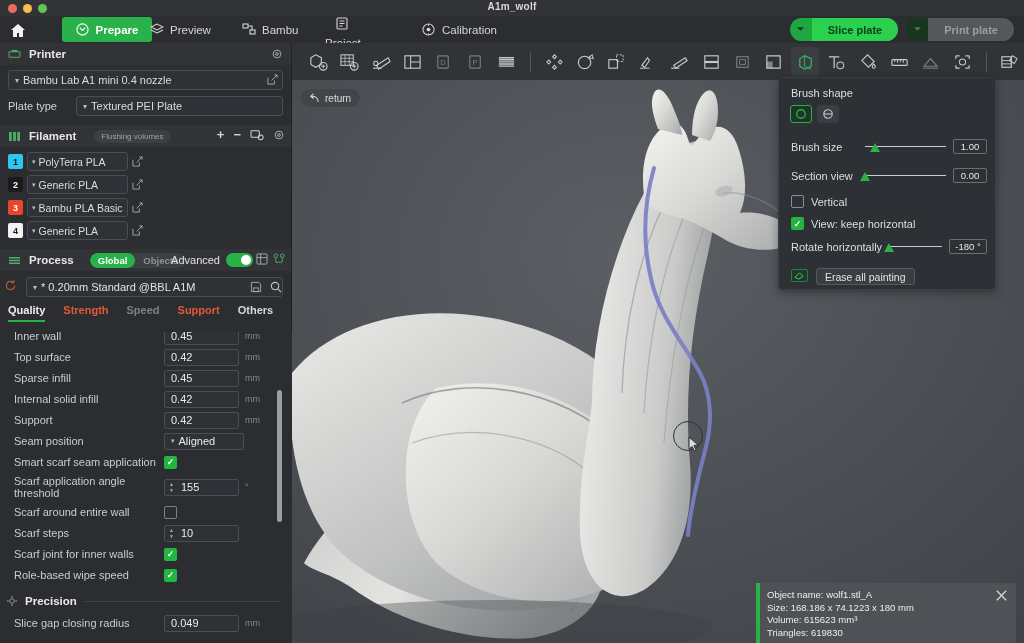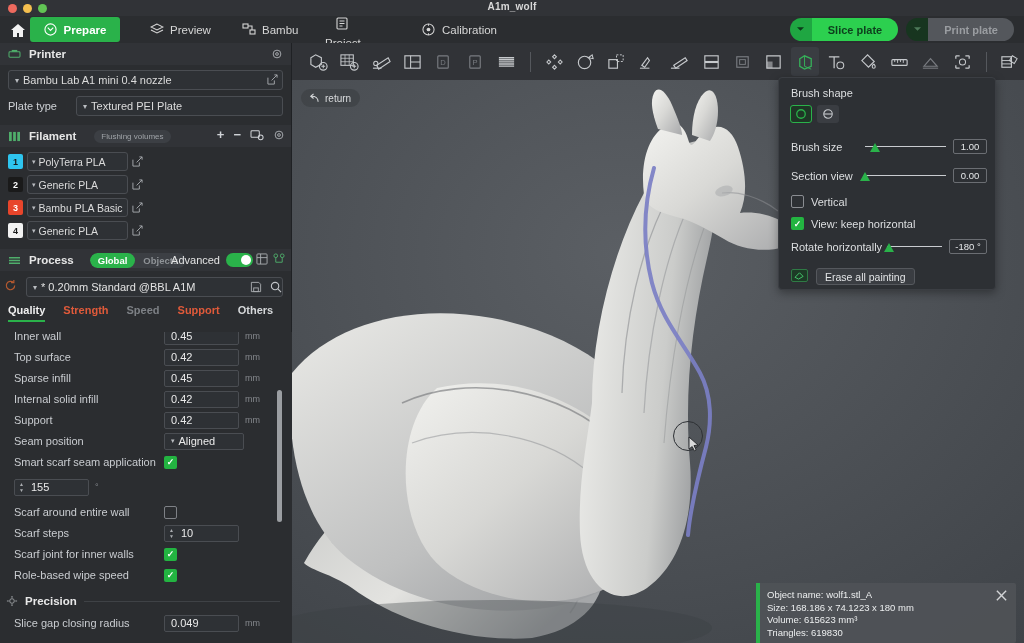--- a/index.html
+++ b/index.html
@@ -37,21 +37,21 @@
   .home-icon {
     position: absolute; left: 9px; top: 5px; width: 18px; height: 18px;
     display: flex; align-items: center; justify-content: center;
   }
   .nav-tab {
     position: absolute; top: 1px; height: 25px;
     display: flex; align-items: center; gap: 7px;
     padding: 0 14px; font-size: 11.5px; color: #d6d6d6;
     border-radius: 3px;
   }
-  .nav-tab.active { background: #2ab24a; color: #ffffff; font-weight: bold; }
+  .nav-tab.active { background: #2ab24a; color: #ffffff; font-weight: bold; margin-left: 32px; }
   .nav-tab#tab-prepare { left: 30px; width: 90px; justify-content: center; }
   .nav-tab#tab-preview { left: 136px; }
   .nav-tab#tab-device  { left: 228px; }
   .nav-tab#tab-project { left: 311px; flex-direction: column; }
   .nav-tab#tab-calib   { left: 408px; }
   .nav-ico { width: 13px; height: 13px; display: inline-block; }
 
   .slice-wrap { position: absolute; right: 10px; top: 2px; display: flex; gap: 8px; }
   .splitbtn { display: flex; height: 23px; border-radius: 12px; overflow: hidden; }
   .splitbtn .arrow {
@@ -602,20 +602,21 @@
             <span>Aligned</span>
           </span>
         </div>
 
         <div class="srow">
           <span class="name">Smart scarf seam application</span>
           <span class="chk">✓</span>
         </div>
 
         <div class="srow srow2">
+          <span class="name">Scarf application angle threshold</span>
           <span class="val spinbox">
             <span class="spin">
               <span>▲</span>
                 <span>▼</span>
             </span>
             <span>155</span>
           </span>
           <span class="unit">°</span>
         </div>
 

